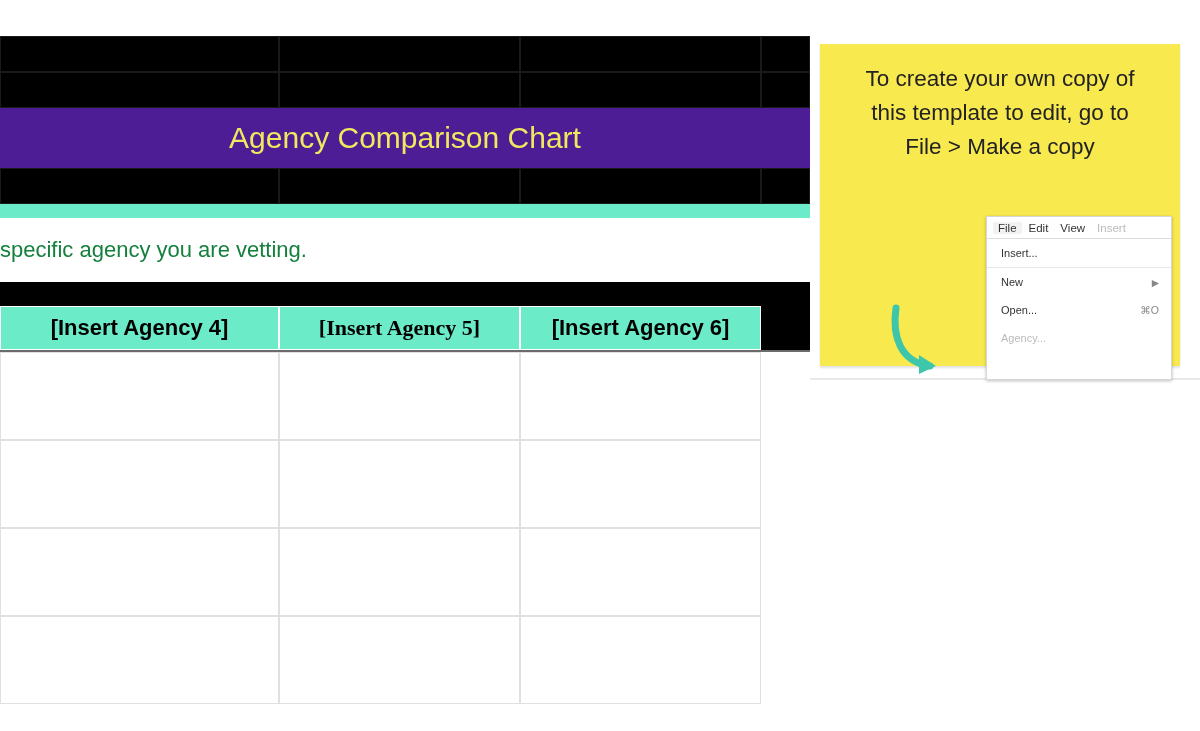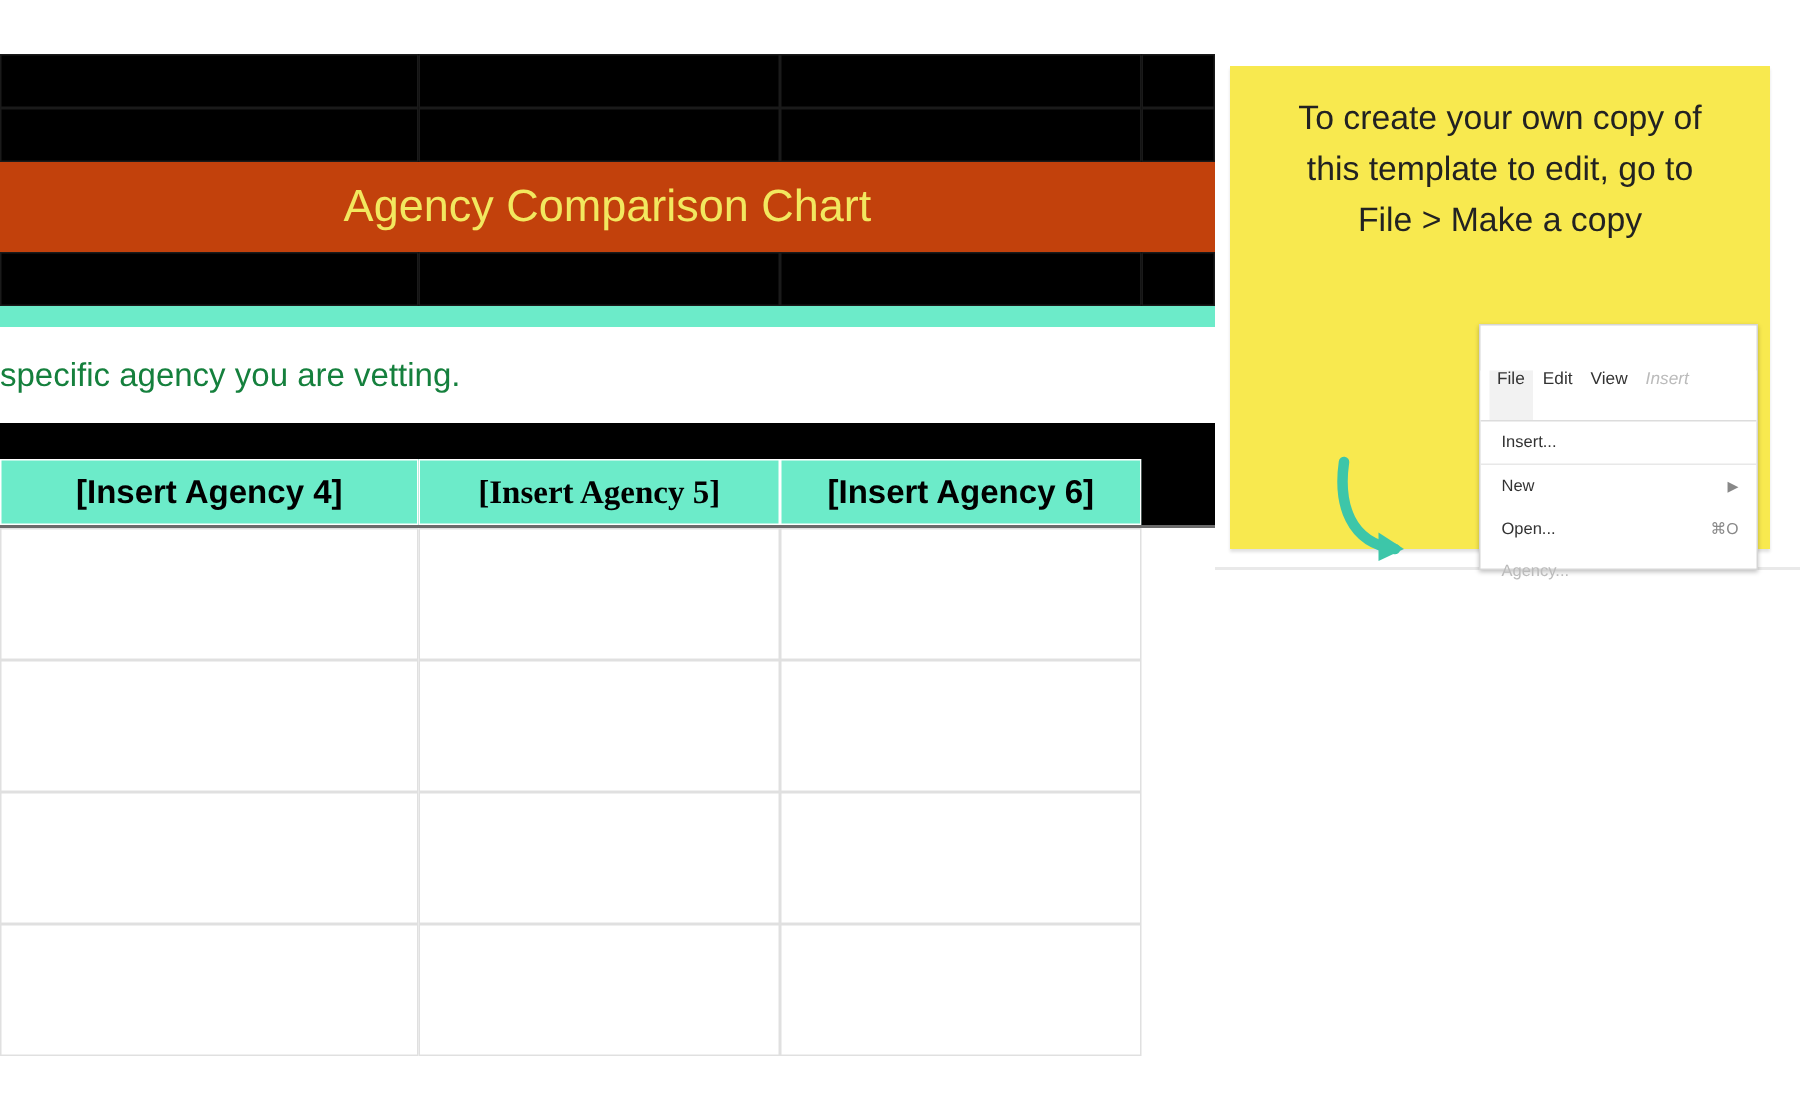--- a/index.html
+++ b/index.html
@@ -42,21 +42,21 @@
     .title-cell {
       color: #f2e85f;
       font-size: 30px;
       font-weight: 500;
       text-align: center;
       display: flex;
       align-items: center;
       justify-content: center;
       width: 100%;
       height: 60px;
-      background: #c2410c;
+      background: #4c1d95;
     }
     
     .teal-bar {
       width: 100%;
       height: 14px;
       background: #6cebc9;
     }
     
     .white-row {
       background: #fff;
@@ -149,37 +149,37 @@
       top: 172px;
       right: 8px;
       width: 186px;
       height: 164px;
       background: #fff;
       border: 1px solid #d6d6d6;
       box-shadow: 0 1px 3px rgba(0,0,0,.25);
     }
     .menu-tabs {
       display: flex;
-      height: 34px;
+      height: 22px;
       border-bottom: 1px solid #dcdcdc;
       background: #fff;
+      align-items: center;
       padding-left: 6px;
       gap: 2px;
-      margin-top: 30px;
     }
     .menu-tab {
       font-size: 11.5px;
       color: #333;
       padding: 0 5px;
       cursor: pointer;
     }
     .menu-tab.open {
       background: #f2f2f2;
     }
-    .menu-tab.disabled { color: #bbb; font-style: italic; }
+    .menu-tab.disabled { color: #bbb; }
     .menu-body {
       display: flex;
       flex-direction: column;
     }
     .menu-item {
       font-size: 11px;
       color: #333;
       padding: 8px 12px 8px 14px;
       display: flex;
       justify-content: space-between;

